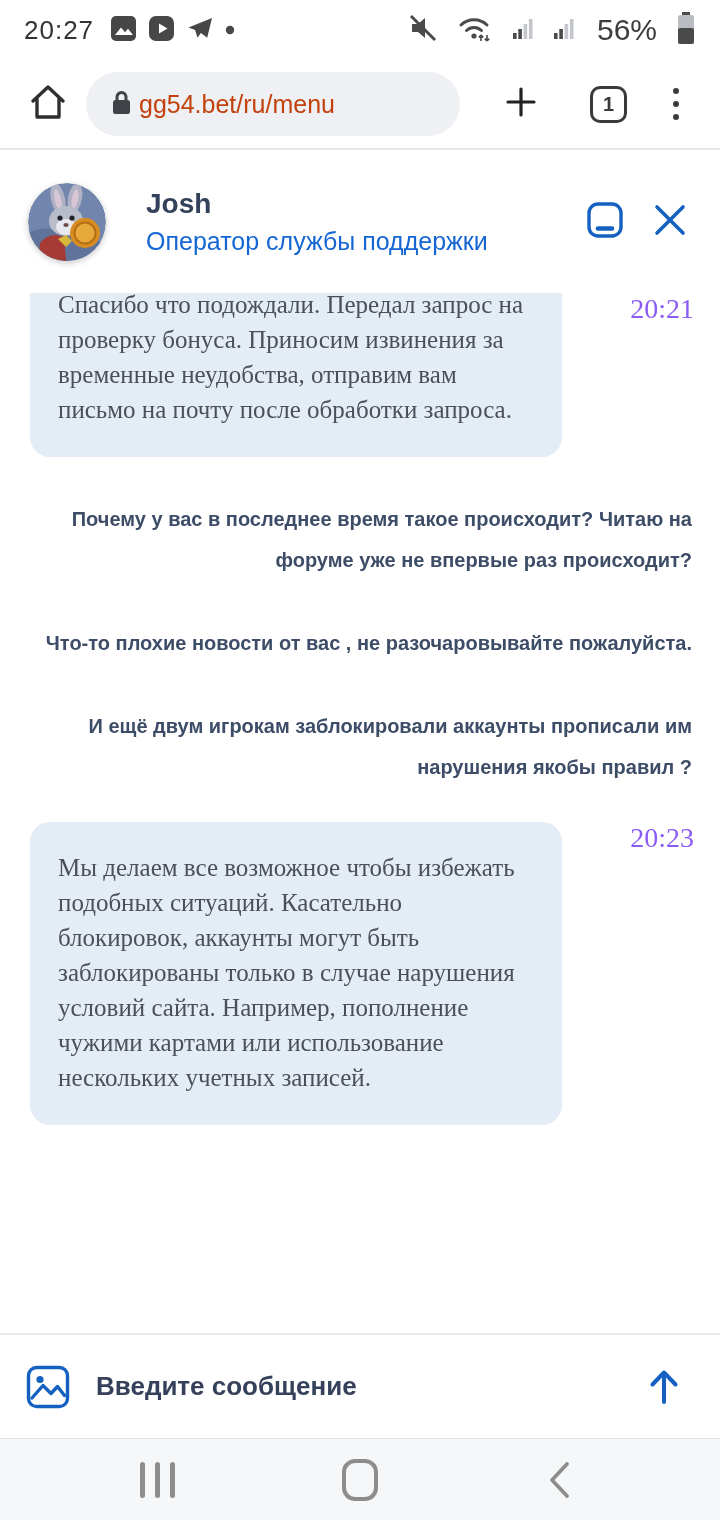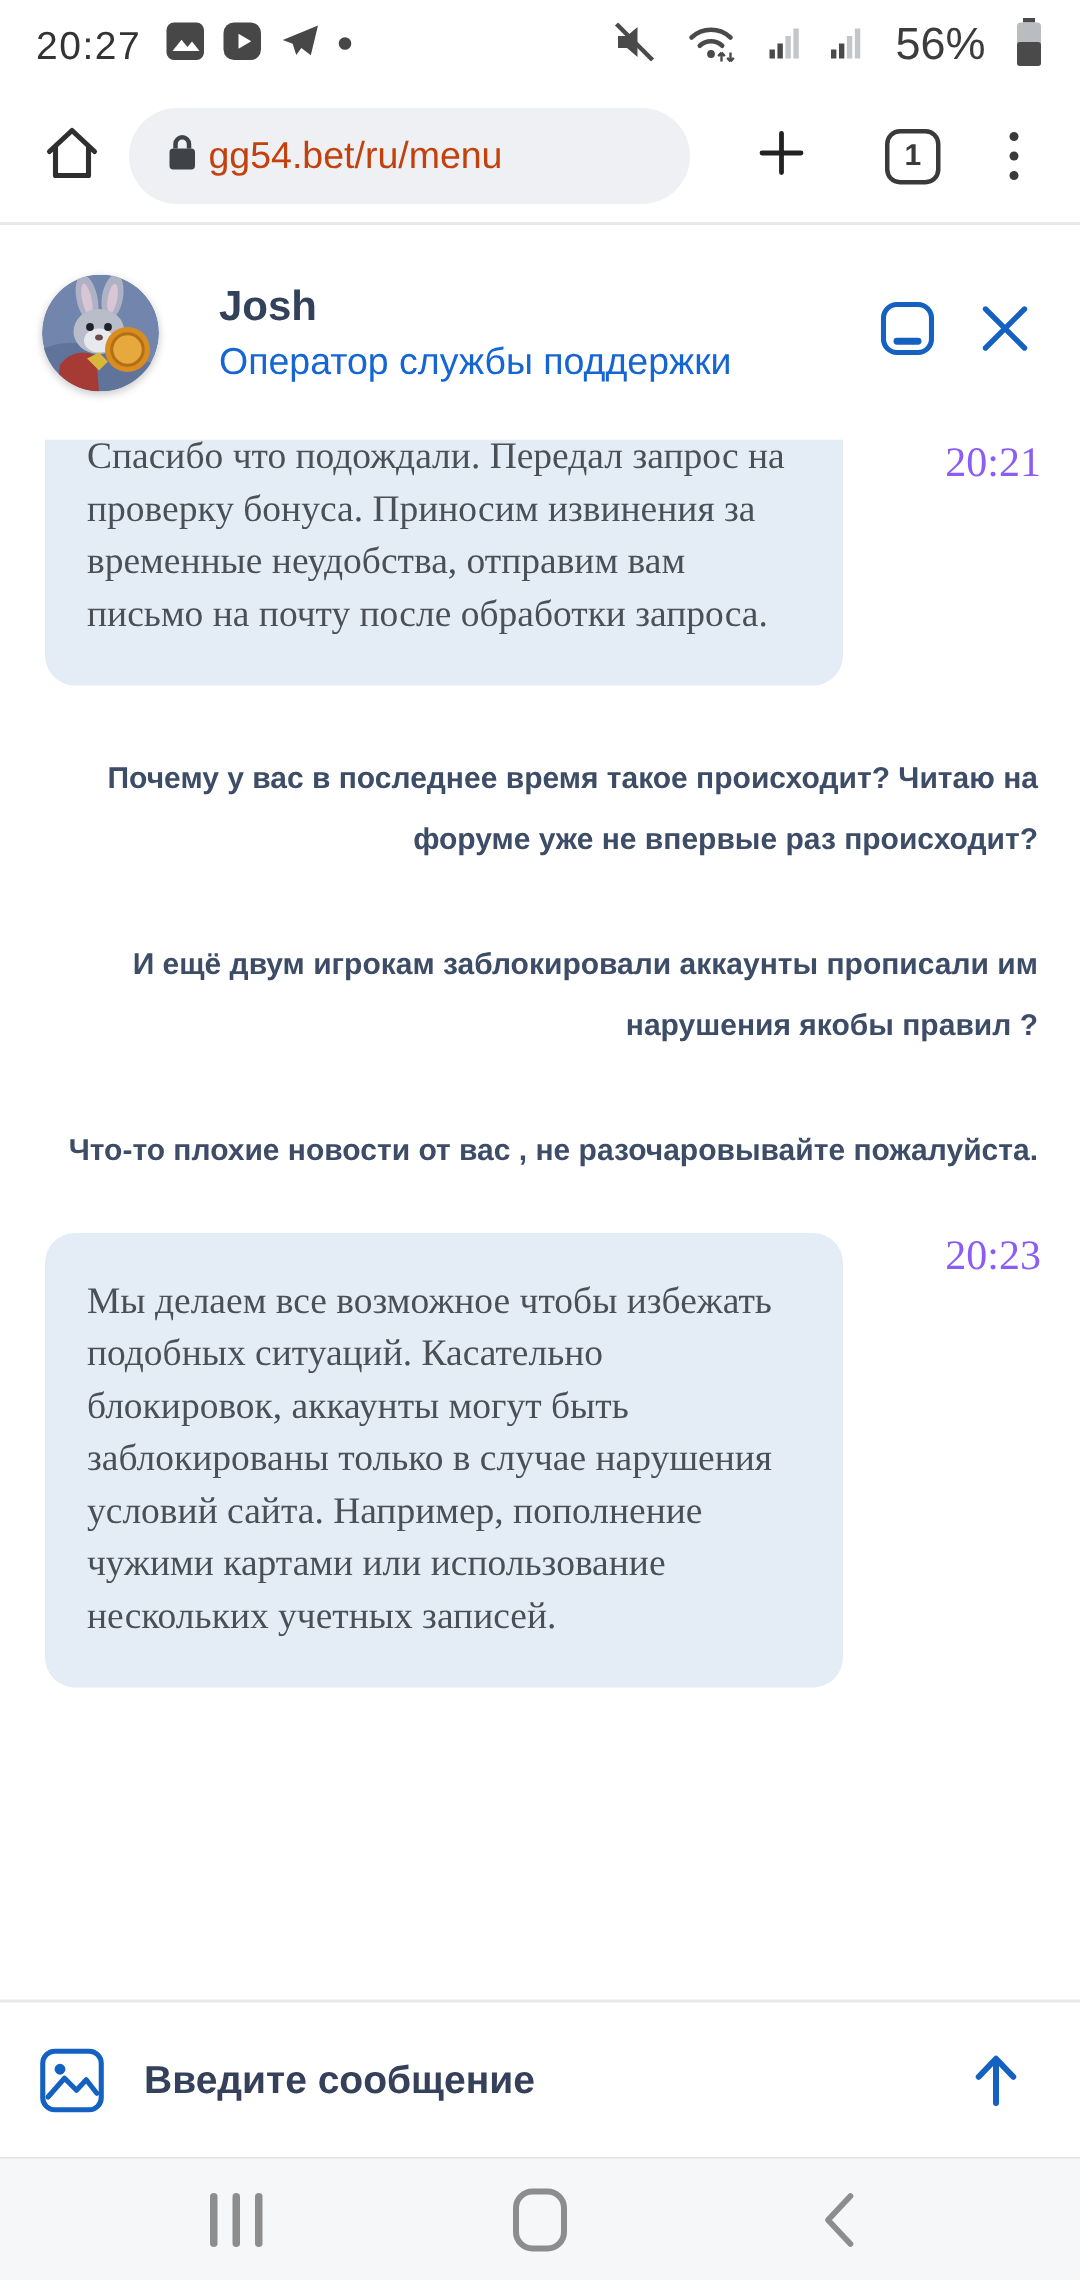--- a/index.html
+++ b/index.html
@@ -211,22 +211,22 @@
 
 <div class="chat-area">
   <div id="message-list">
       <div class="msg-row agent">
         <div class="bubble clipped">
           <div class="bubble-text">Спасибо что подождали. Передал запрос на проверку бонуса. Приносим извинения за временные неудобства, отправим вам письмо на почту после обработки запроса.</div>
         </div>
         <div class="msg-time">20:21</div>
       </div>
       <div class="msg-row user">Почему у вас в последнее время такое происходит? Читаю на форуме уже не впервые раз происходит?</div>
+      <div class="msg-row user">Что-то плохие новости от вас , не разочаровывайте пожалуйста.</div>
       <div class="msg-row user">И ещё двум игрокам заблокировали аккаунты прописали им нарушения якобы правил ?</div>
-      <div class="msg-row user">Что-то плохие новости от вас , не разочаровывайте пожалуйста.</div>
       <div class="msg-row agent">
         <div class="bubble">
           <div class="bubble-text">Мы делаем все возможное чтобы избежать подобных ситуаций. Касательно блокировок, аккаунты могут быть заблокированы только в случае нарушения условий сайта. Например, пополнение чужими картами или использование нескольких учетных записей.</div>
         </div>
         <div class="msg-time">20:23</div>
       </div>
     </div>
 </div>
 
 <div class="input-bar">

